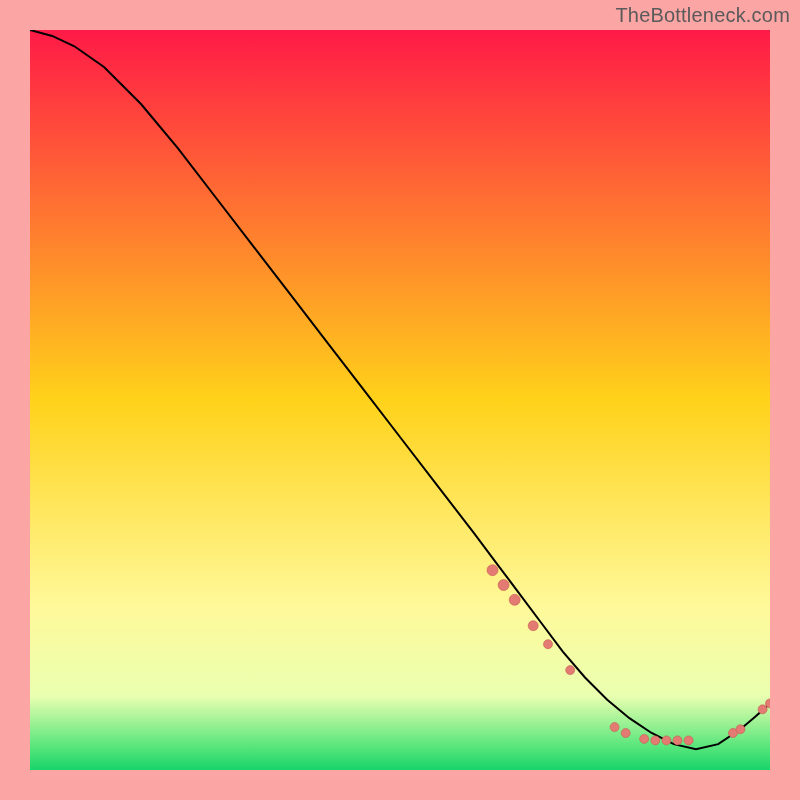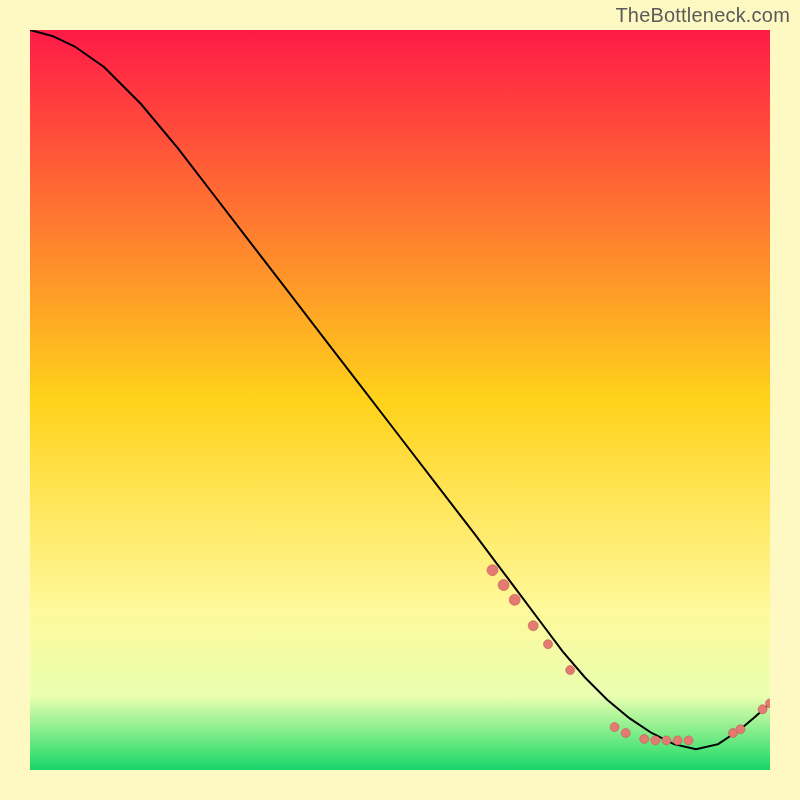--- a/index.html
+++ b/index.html
@@ -8,21 +8,21 @@
     background: #000;
     width: 800px;
     height: 800px;
     overflow: hidden;
     position: relative;
     font-family: Arial, Helvetica, sans-serif;
   }
   .frame {
     position: absolute;
     inset: 0;
-    background: #fef9c3;
+    background: #fca5a5;
   }
   .watermark {
     position: absolute;
     top: 4px;
     right: 10px;
     color: #5a5a5a;
     font-size: 20px;
     font-weight: 500;
     letter-spacing: 0.2px;
   }

